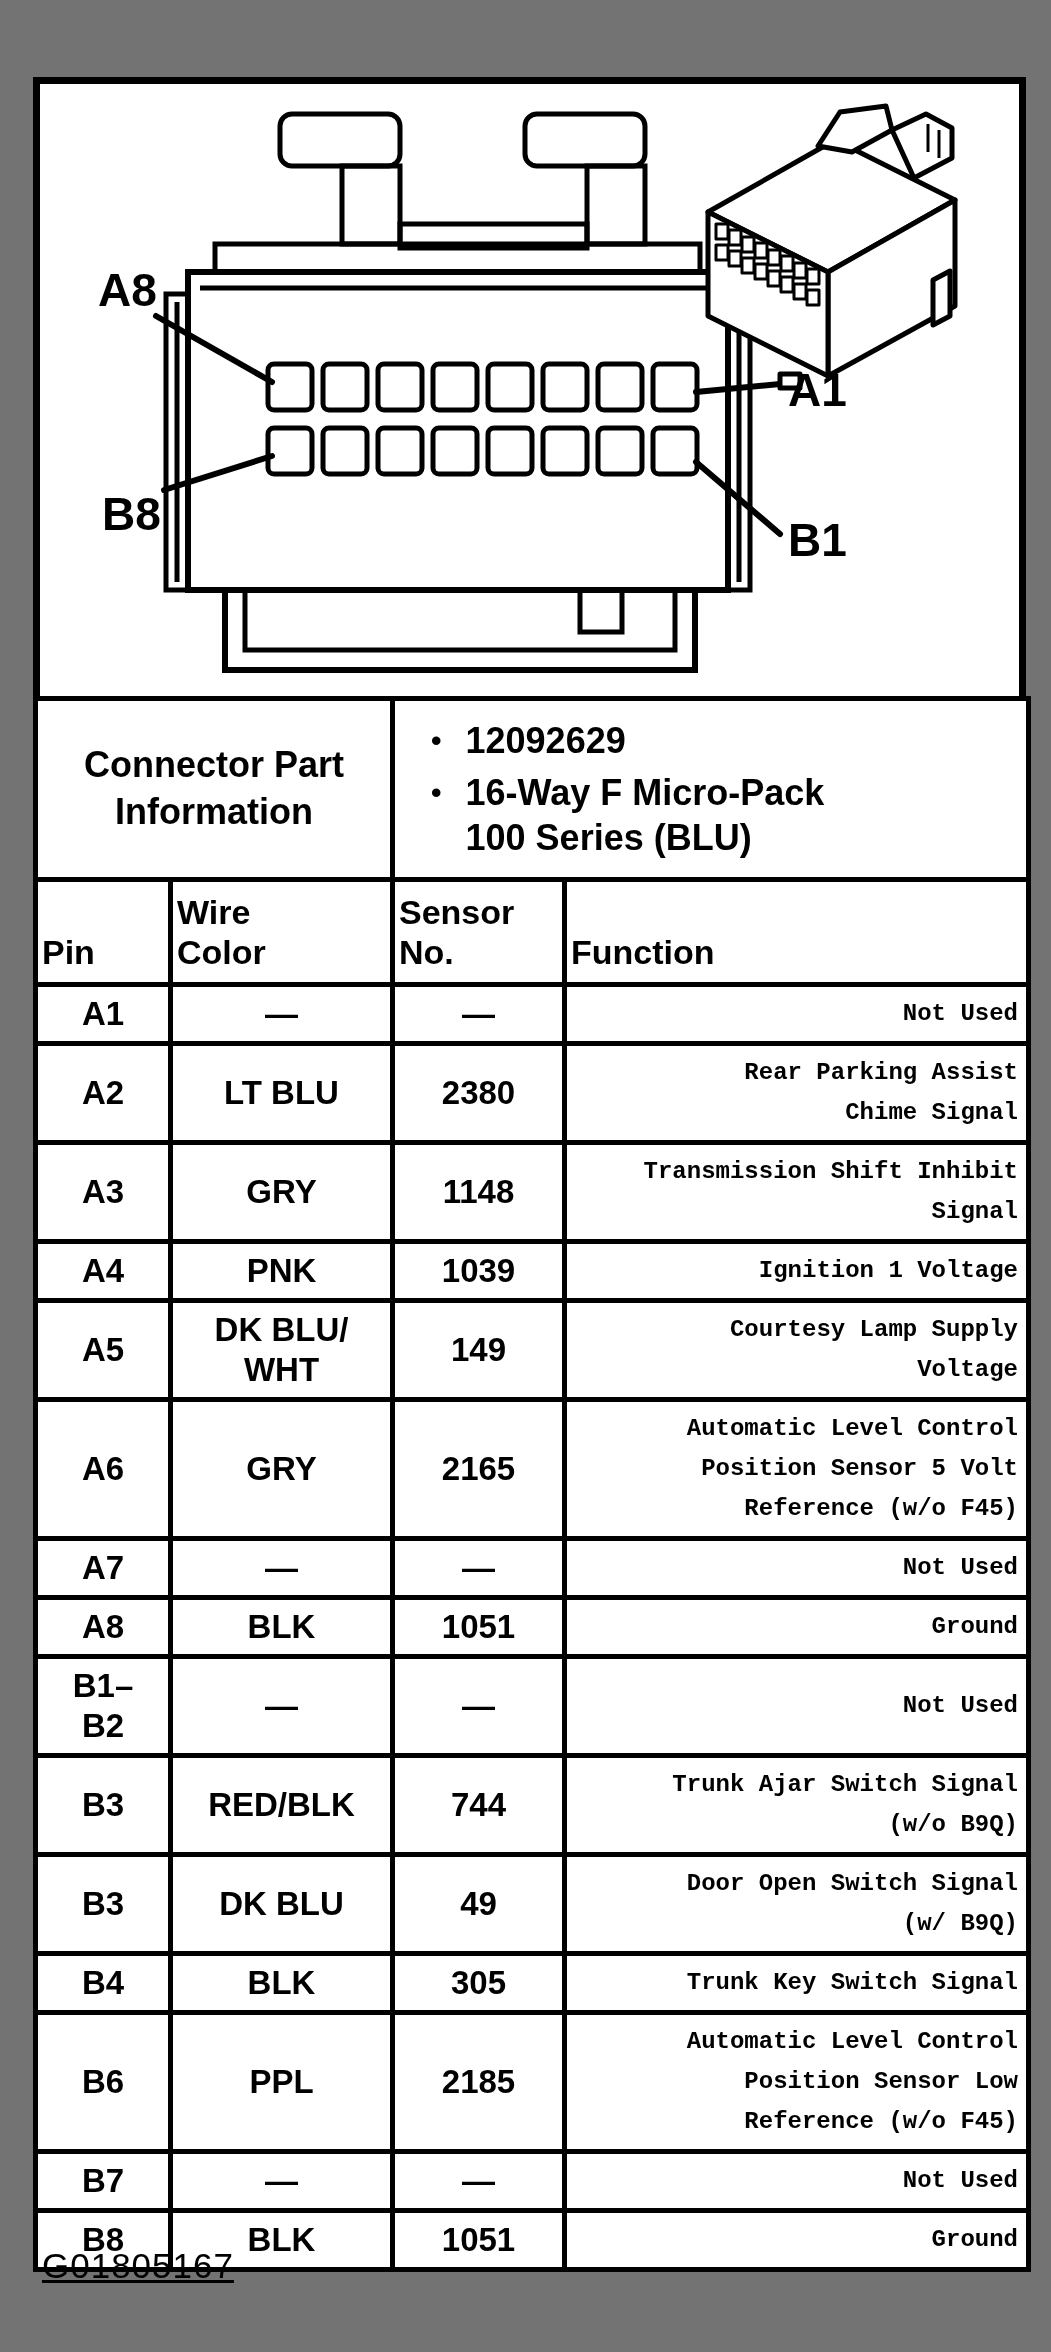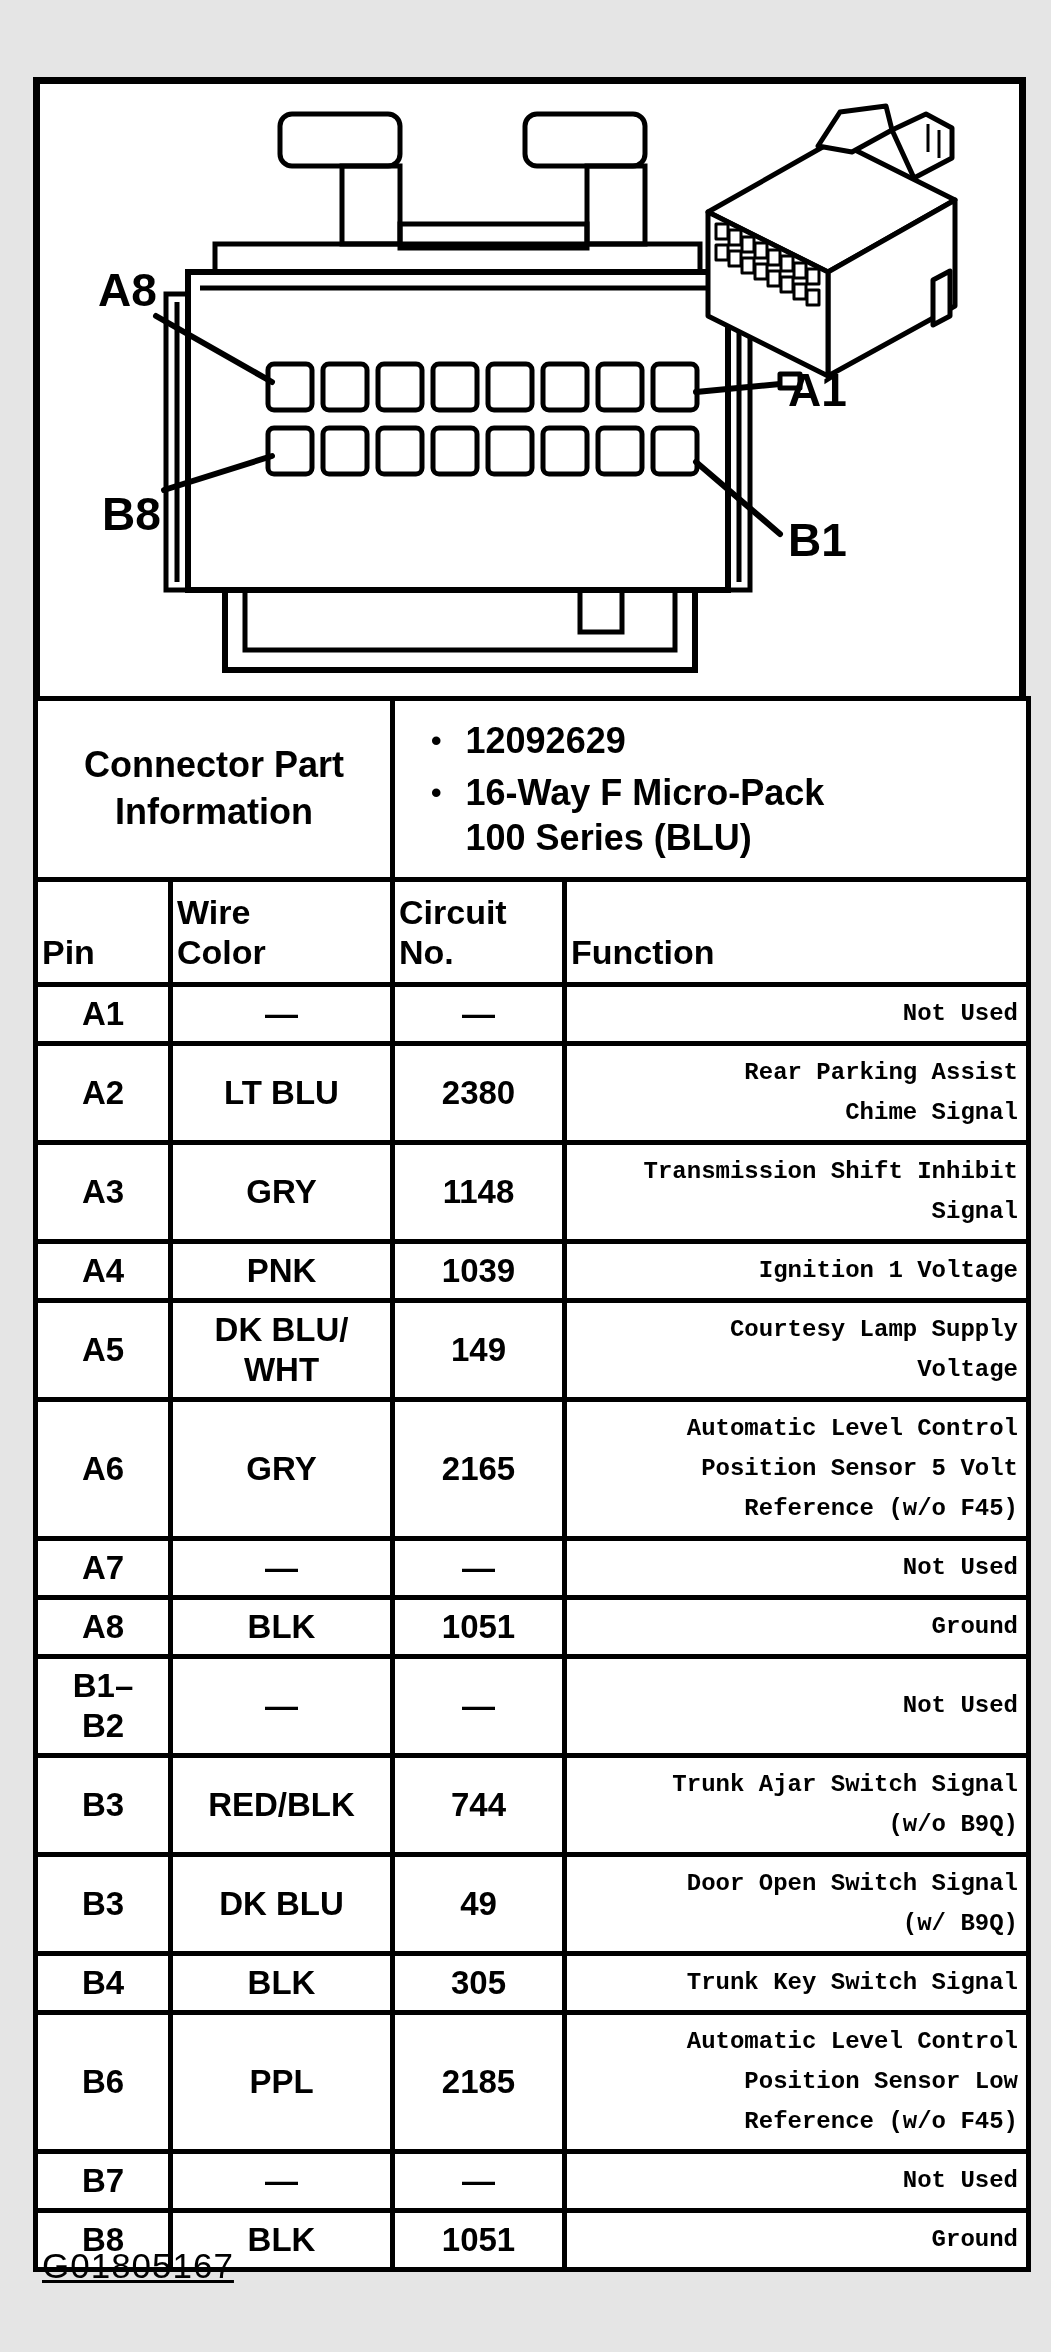--- a/index.html
+++ b/index.html
@@ -1,16 +1,16 @@
 <!DOCTYPE html>
 <html><head>
 <meta charset="utf-8">
 <style>
   html,body{margin:0;padding:0;background:#fff;}
-  .page{position:relative;width:1051px;height:2352px;background:#e5e5e5;
+  .page{position:relative;width:1051px;height:2352px;background:#737373;
         font-family:"Liberation Sans",sans-serif;color:#000;overflow:hidden;}
   .content{position:absolute;left:33px;top:77px;width:993px;}
   .figure-box{box-sizing:border-box;width:993px;height:626px;border:7px solid #000;background:#fff;}
   .figure-box svg{display:block;width:100%;height:100%;}
   table.conn{border-collapse:collapse;table-layout:fixed;width:993px;margin-top:-7px;
              border:4px solid #8b5cf6;background:#fff;}
   table.conn td,table.conn th{border:5px solid #000;overflow:hidden;}
   .info-title{font-size:36px;font-weight:700;text-align:center;line-height:1.3;}
   td.info-cell{height:140px;vertical-align:middle;}
   td.bullets-cell{vertical-align:middle;padding:10px 10px 10px 36px;}
@@ -147,21 +147,21 @@
               <span class="bullet-glyph">•</span>
               <span>16-Way F Micro-Pack
 100 Series (BLU)</span>
             </div>
           </td>
         </tr>
         <tr>
           <th class="colhead">Pin</th>
           <th class="colhead">Wire
 Color</th>
-          <th class="colhead">Circuit
+          <th class="colhead">Sensor
 No.</th>
           <th class="colhead">Function</th>
         </tr>
         <tr>
           <td class="pin">A1</td>
           <td class="color">—</td>
           <td class="circuit">—</td>
           <td class="func">Not Used</td>
         </tr>
         <tr>

